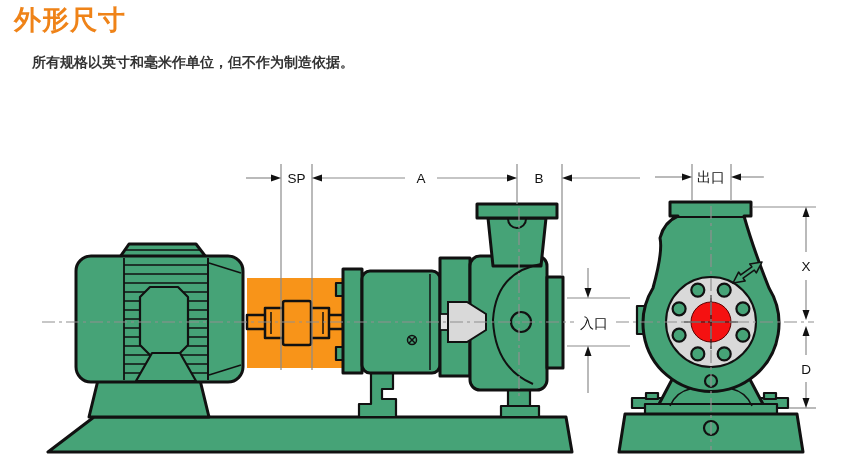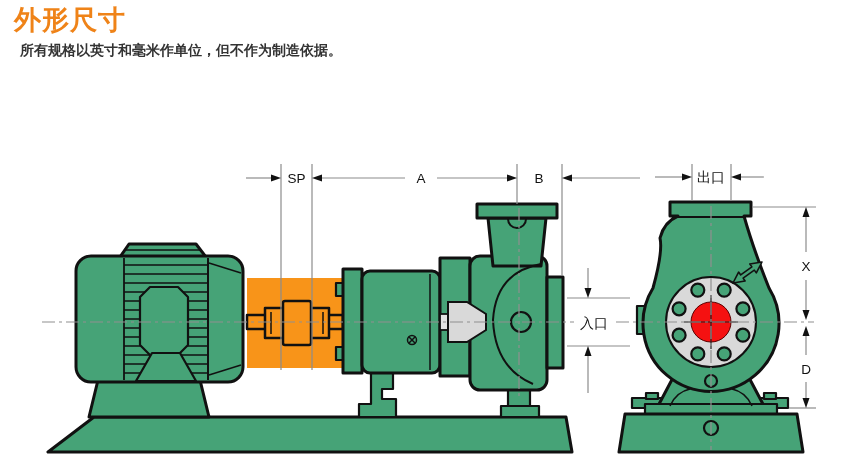--- a/index.html
+++ b/index.html
@@ -1,20 +1,20 @@
 <!DOCTYPE html>
 <html style="--title_orange: #EF8318; --pump_green: #46A377; --coupling_orange: #F89419; --flange_gray: #D9D9D9; --inlet_red: #F51111; --dim_gray: #8C8C8C;"><head>
 <meta charset="utf-8">
 <style>
   html,body{margin:0;padding:0;background:#fff;}
   .page{position:relative;width:865px;height:475px;background:#fff;overflow:hidden;
         font-family:"Liberation Sans",sans-serif;}
   .title{position:absolute;left:14px;top:2px;margin:0;font-size:27px;font-weight:bold;
          color:var(--title_orange,#EF8318);letter-spacing:1px;}
-  .subtitle{position:absolute;left:16px;top:38px;margin:4px;font-size:14px;font-weight:700;
+  .subtitle{position:absolute;left:16px;top:38px;margin:16px;font-size:14px;font-weight:700;
             color:#333;}
   svg{position:absolute;left:0;top:0;}
   .g  {fill:var(--pump_green,#46A377);stroke:#111;stroke-width:3;stroke-linejoin:round;}
   .g2 {fill:var(--pump_green,#46A377);stroke:#111;stroke-width:2.2;stroke-linejoin:round;}
   .or {fill:var(--coupling_orange,#F89419);stroke:#111;stroke-width:2.5;stroke-linejoin:round;}
   .gray{fill:var(--flange_gray,#D9D9D9);stroke:#111;stroke-width:2;}
   .thin{stroke:#111;stroke-width:1.5;fill:none;}
   .in2 {stroke:#111;stroke-width:2;fill:none;}
   .dim {stroke:var(--dim_gray,#8C8C8C);stroke-width:1.2;fill:none;}
   .cl  {stroke:#909090;stroke-width:1.2;fill:none;stroke-dasharray:13 4 3 4;}

